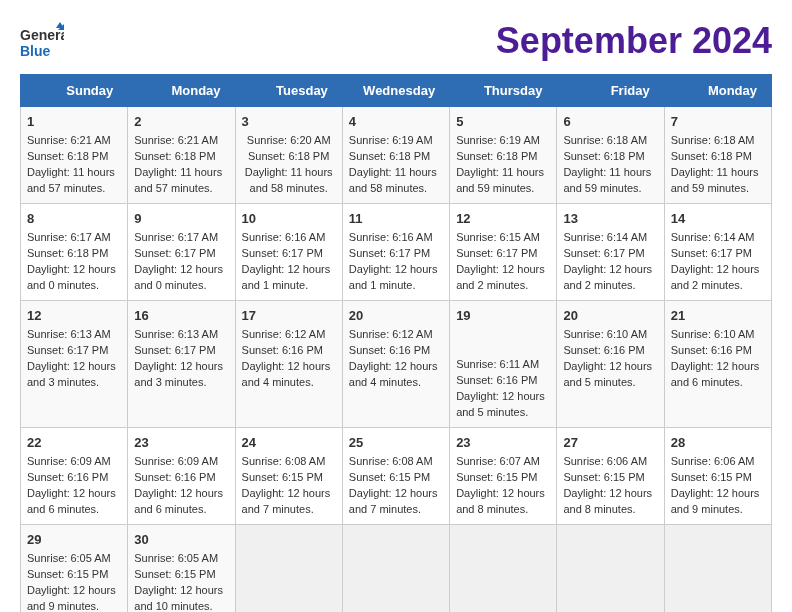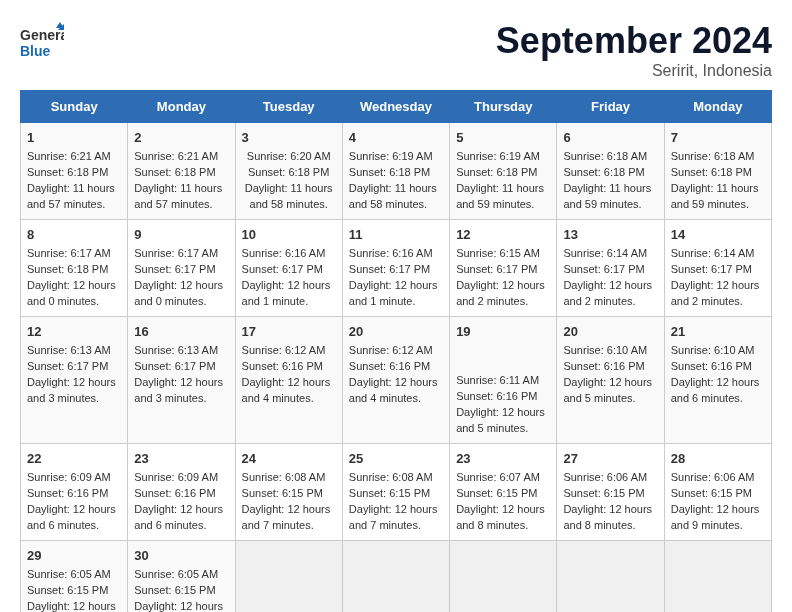--- a/index.html
+++ b/index.html
@@ -20,38 +20,38 @@
       display: flex;
       flex-direction: column;
       align-items: flex-start;
     }
     .title-block {
       text-align: right;
     }
     .month-title {
       font-size: 36px;
       font-weight: bold;
-      color: #0f172a;
+      color: #4c1d95;
     }
     .location {
       font-size: 16px;
       color: #555;
     }
     table {
       width: 100%;
       border-collapse: collapse;
       font-size: 11px;
     }
     thead tr {
       background-color: #2e6db4;
       color: #fff;
     }
     thead th {
-      padding: 8px 6px;
-      text-align: center;
+      padding: 8px 14px;
+      text-align: right;
       font-size: 13px;
       font-weight: bold;
       border: 1px solid #2e6db4;
     }
     tbody tr {
       vertical-align: top;
     }
     tbody td {
       border: 1px solid #ccc;
       padding: 6px 6px;
@@ -92,21 +92,20 @@
           <text x="0" y="20" font-size="14" font-weight="bold" fill="#333" font-family="Arial">General</text>
           <text x="0" y="36" font-size="14" font-weight="bold" fill="#1a6bb5" font-family="Arial">Blue</text>
           <polygon points="36,8 44,8 40,2" fill="#1a6bb5"></polygon>
           <polygon points="38,10 44,10 44,4" fill="#1a6bb5"></polygon>
         </svg>
       </div>
     </div>
   </div>
   <div class="title-block">
     <div class="month-title">September 2024</div>
-    <div class="location">Seririt, Indonesia</div>
   </div>
 </div>
 
 <table>
   <thead>
     <tr>
     <th>Sunday</th>
         <th>Monday</th>
         <th>Tuesday</th>
         <th>Wednesday</th>

